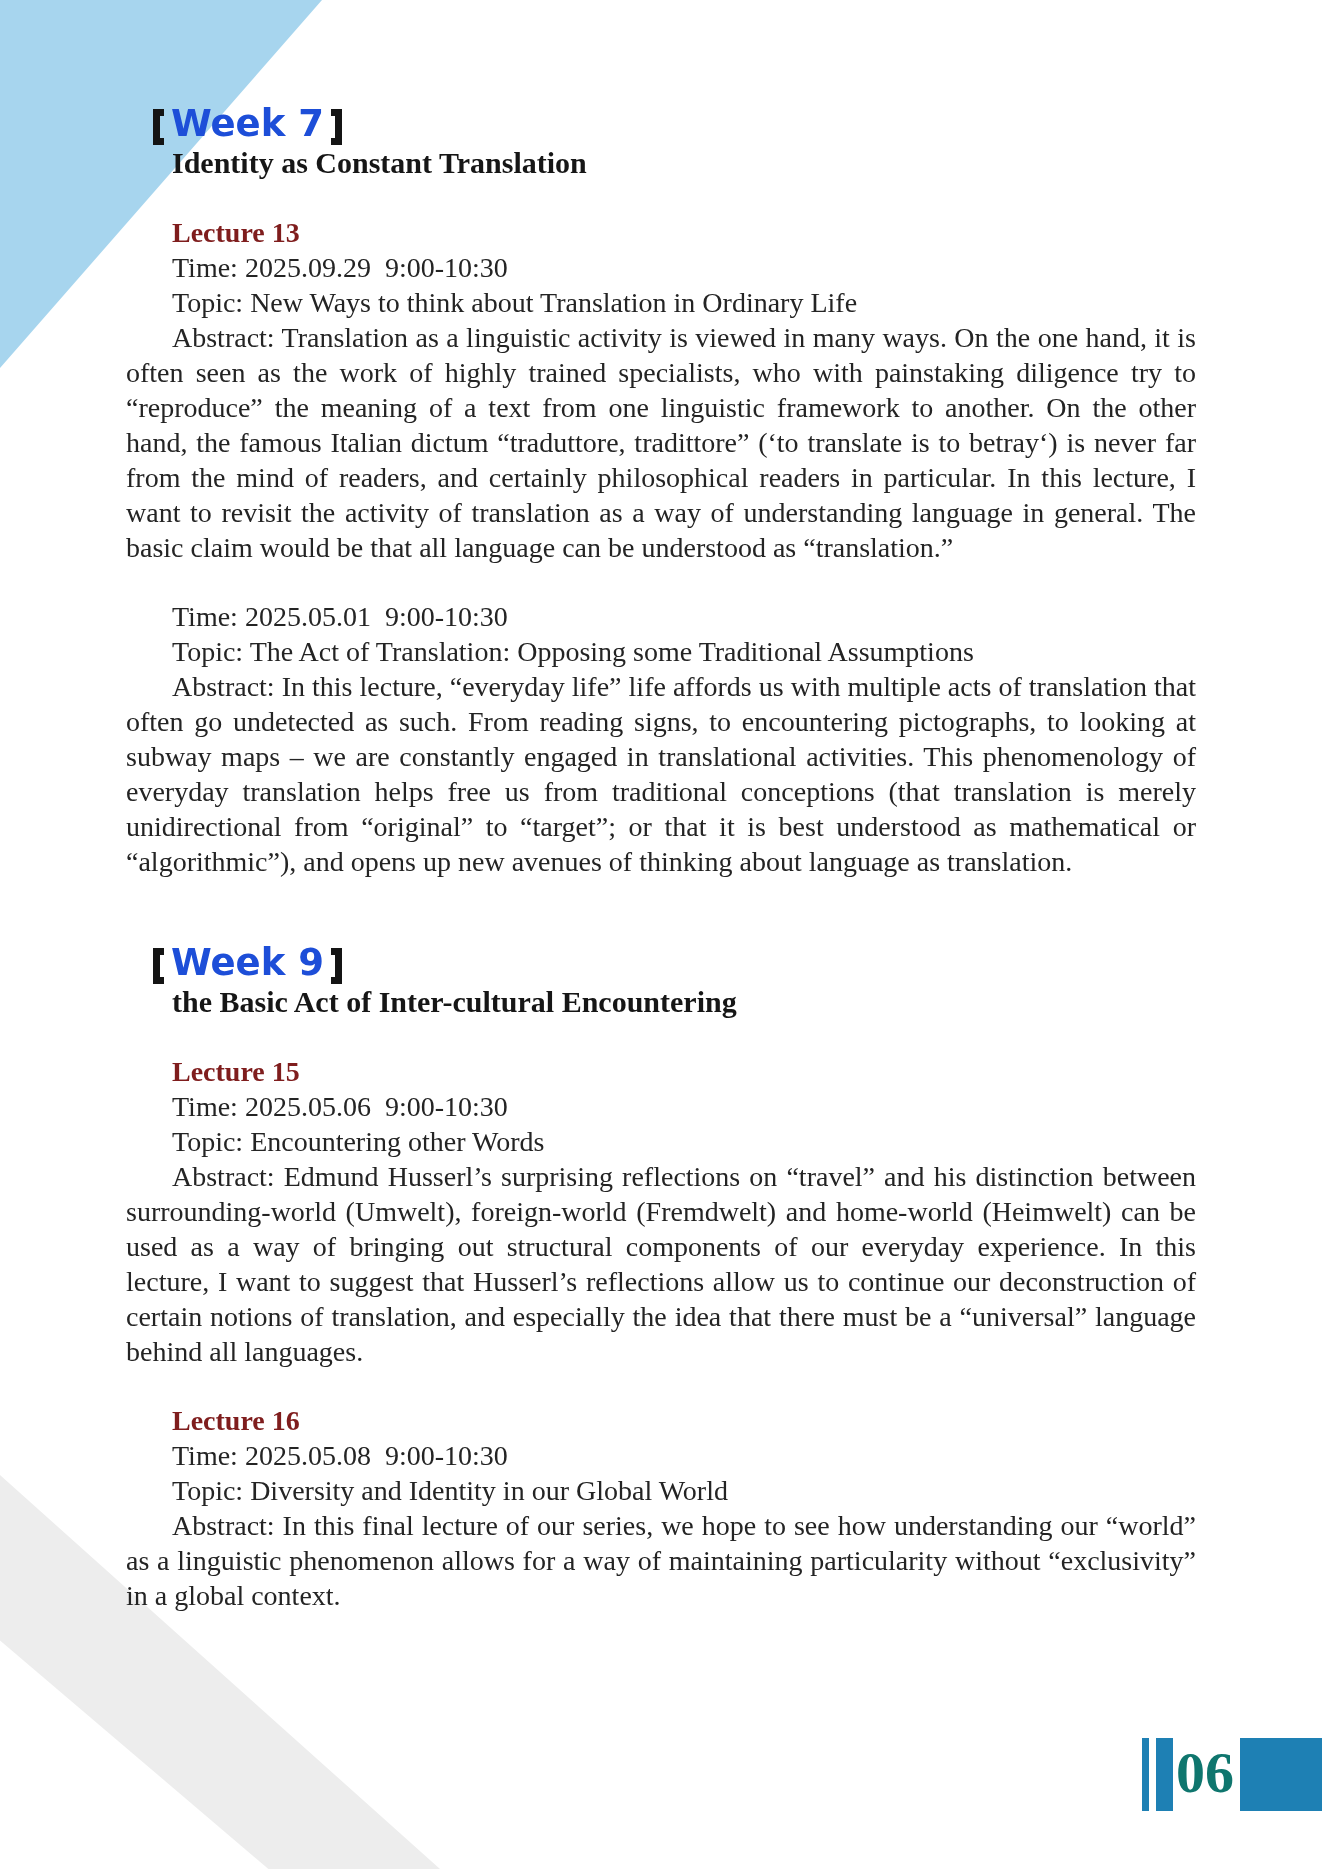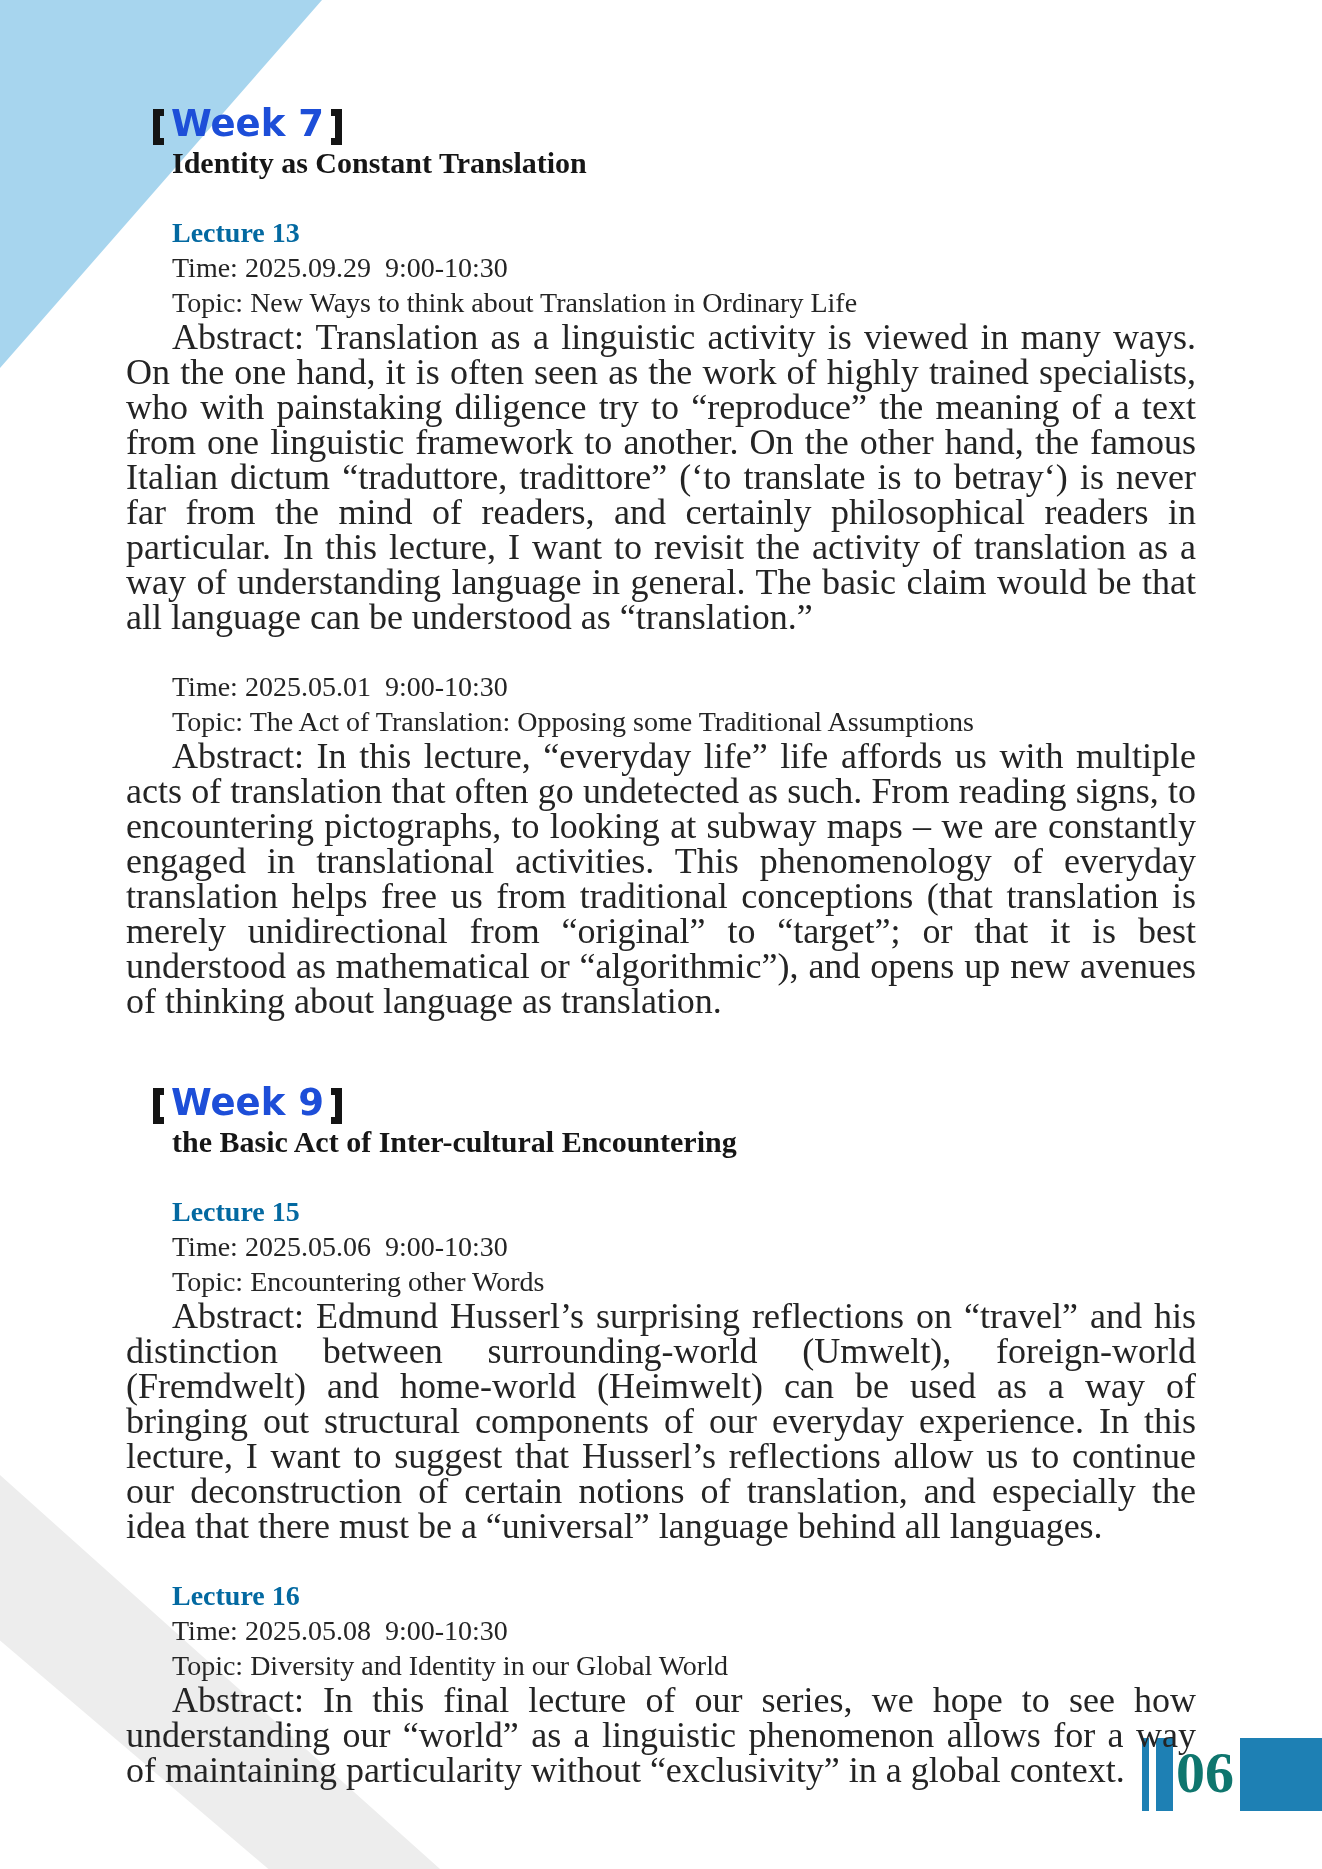--- a/index.html
+++ b/index.html
@@ -29,23 +29,23 @@
     font-family:"DejaVu Sans", sans-serif;font-weight:bold;font-size:37px;
     color:#1d4ed8;letter-spacing:0;
   }
   .bk{display:inline-block;width:11px;height:36px;box-sizing:border-box;}
   .bk-l{border-left:7px solid #141414;border-top:7px solid #141414;border-bottom:7px solid #141414;margin-right:7px;}
   .bk-r{border-right:7px solid #141414;border-top:7px solid #141414;border-bottom:7px solid #141414;margin-left:7px;}
   .week-subtitle{
     margin:0 0 0 46px;font-weight:bold;font-size:30px;line-height:36px;color:#161616;
   }
   .lecture{margin-top:34px;}
-  .lecture-heading{margin:0 0 0 46px;font-weight:bold;font-size:28px;line-height:35px;color:#0369a1;}
+  .lecture-heading{margin:0 0 0 46px;font-weight:bold;font-size:28px;line-height:35px;color:#7f1d1d;}
   .meta{margin:0 0 0 46px;font-size:28px;line-height:35px;white-space:pre-wrap;}
-  .abstract{margin:0;font-size:36px;line-height:35px;text-align:justify;text-indent:46px;}
+  .abstract{margin:0;font-size:28px;line-height:35px;text-align:justify;text-indent:46px;}
   
   .fbar-thin{position:absolute;left:1142px;top:1738px;width:7px;height:73px;background:var(--accent_blue,#1e80b4);}
   .fbar-thick{position:absolute;left:1156px;top:1738px;width:17px;height:73px;background:var(--accent_blue,#1e80b4);}
   .fnum{
     position:absolute;left:1176px;top:1738px;height:73px;line-height:70px;
     font-weight:bold;font-size:58px;color:#0f766e;font-family:"Liberation Serif",serif;
   }
   .fblock{position:absolute;left:1240px;top:1738px;width:82px;height:73px;background:var(--accent_blue,#1e80b4);}
 </style>
 </head>

